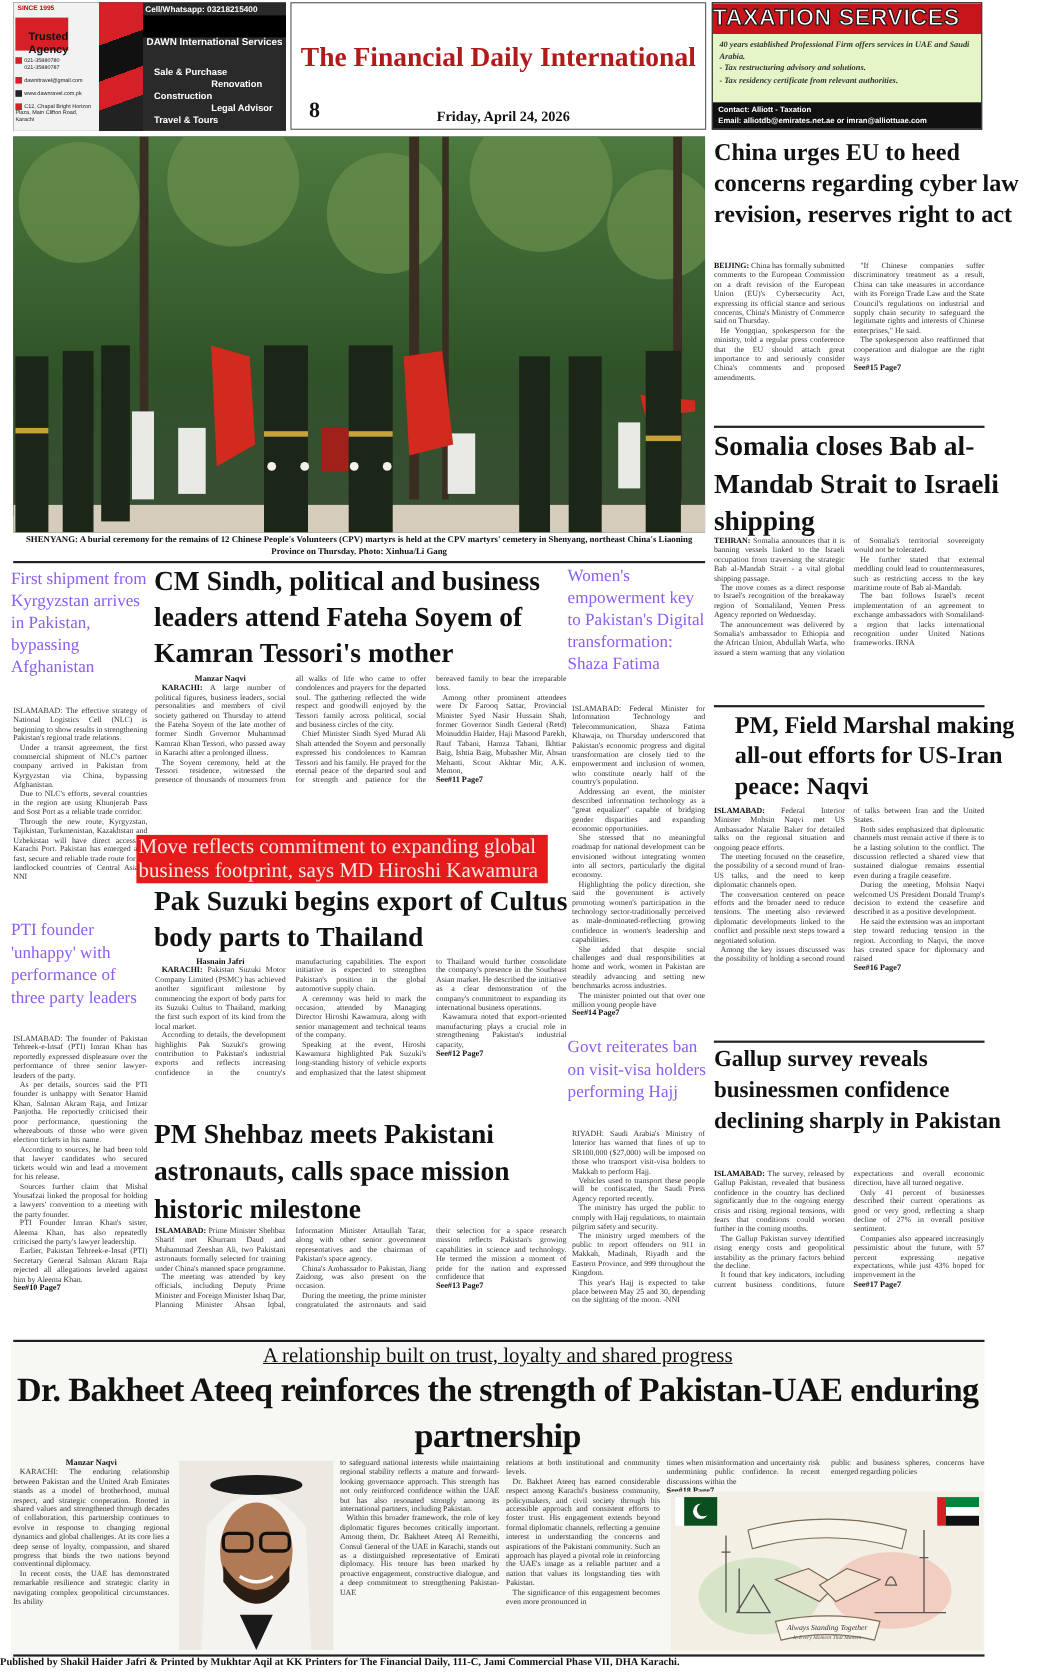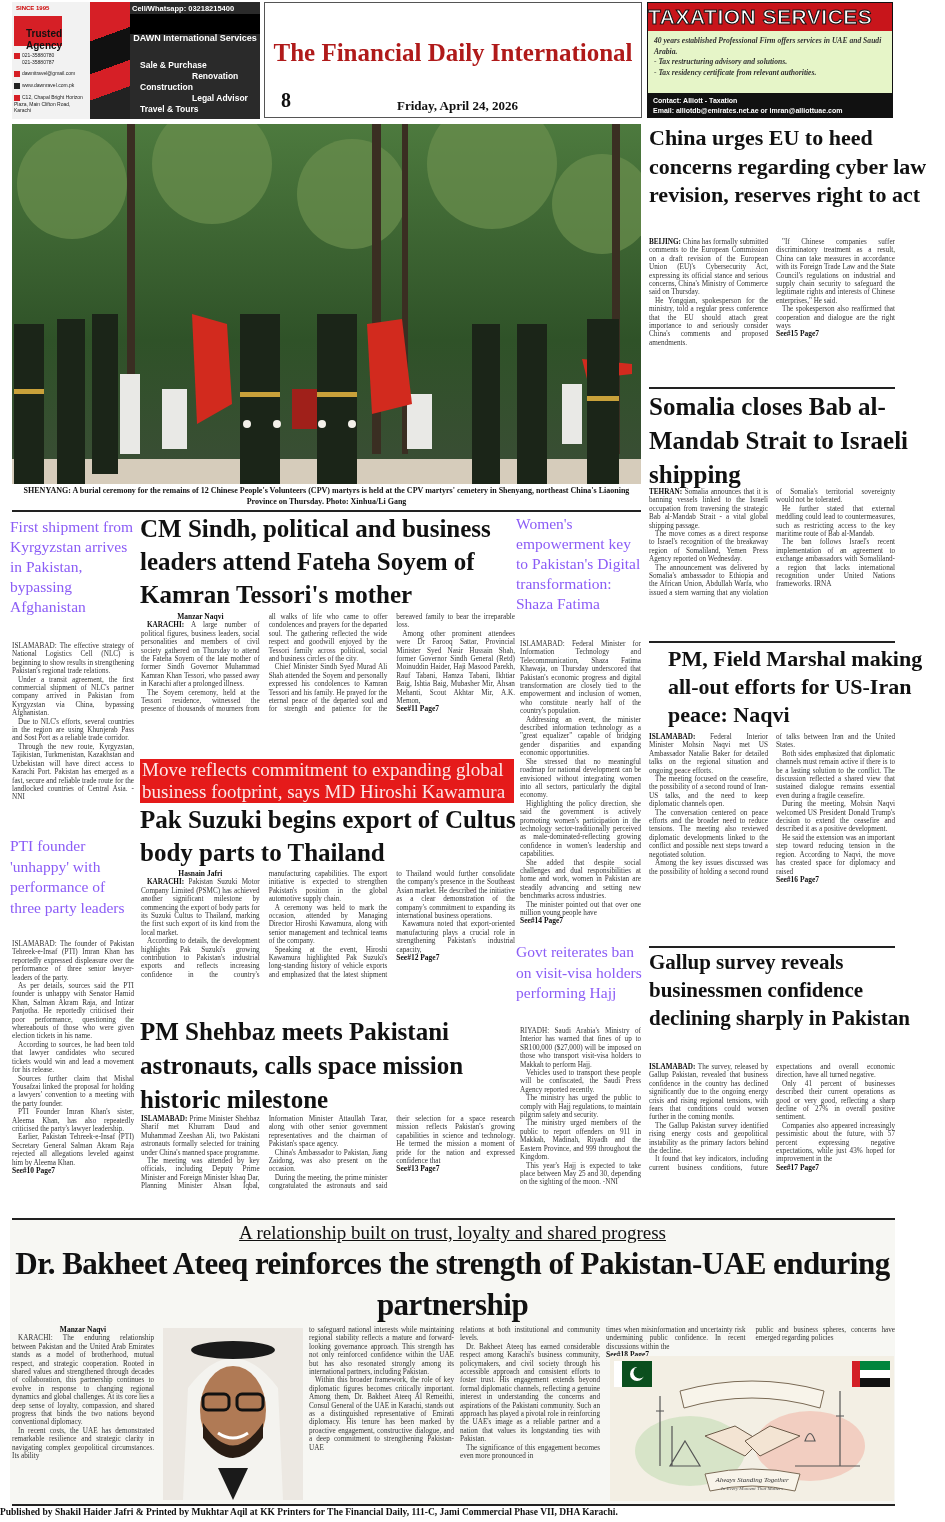--- a/index.html
+++ b/index.html
@@ -58,21 +58,21 @@
 
 
 #nlc-head{left:10px;top:517px;width:126px;font-size:15.5px;line-height:20px}
 #nlc-body{left:12px;top:642px;width:122px}
 #pti-head{left:10px;top:836px;width:126px;font-size:15.5px;line-height:20.5px}
 #pti-body{left:12px;top:940px;width:122px}
 
 
 #cm-head{left:140px;top:512px;width:376px;font-size:25px;line-height:33px}
 #cm-body{left:141px;top:613px;width:374px}
-#suzuki-sub{left:140px;top:759px;width:374px;background:#e51a1a;color:#fde8e8;font:19px/22px "Liberation Serif",serif;padding:0 2px}
+#suzuki-sub{left:124px;top:759px;width:374px;background:#e51a1a;color:#fde8e8;font:19px/22px "Liberation Serif",serif;padding:0 2px}
 #suzuki-head{left:140px;top:803px;width:376px;font-size:25px;line-height:33px}
 #suzuki-body{left:141px;top:870px;width:374px}
 #astro-head{left:140px;top:1015px;width:376px;font-size:25px;line-height:34px}
 #astro-body{left:141px;top:1115px;width:374px}
 
 #women-head{left:516px;top:514px;width:128px;font-size:15.5px;line-height:20px}
 #women-body{left:520px;top:640px;width:121px}
 #hajj-head{left:516px;top:942px;width:128px;font-size:15.5px;line-height:20.5px}
 #hajj-body{left:520px;top:1027px;width:121px}
 

